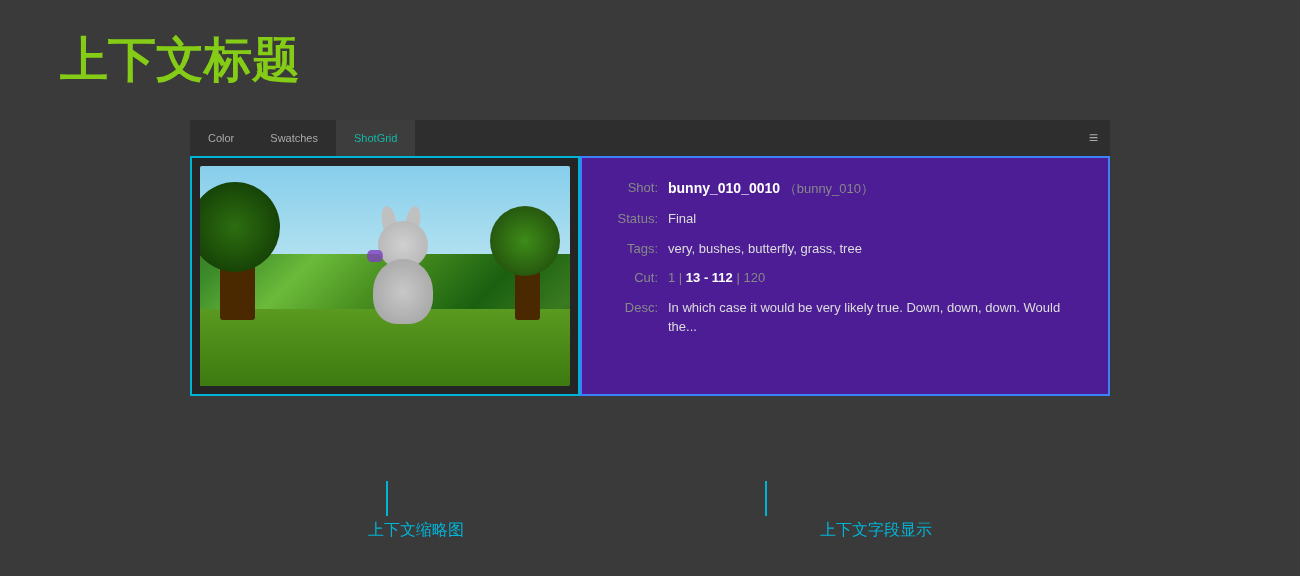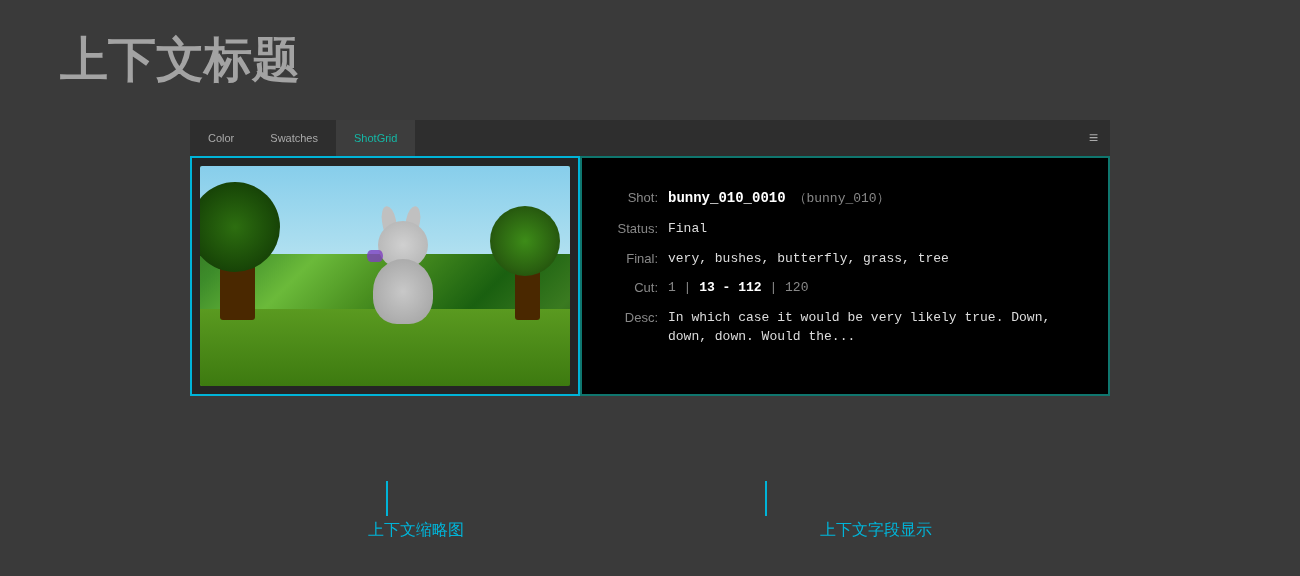--- a/index.html
+++ b/index.html
@@ -7,21 +7,21 @@
     body {
       width: 1300px;
       height: 576px;
       background-color: #3a3a3a;
       font-family: "Microsoft YaHei", "PingFang SC", Arial, sans-serif;
       overflow: hidden;
       position: relative;
     }
 
     .page-title {
-      color: #a3a3a3;
+      color: #84cc16;
       font-size: 48px;
       font-weight: bold;
       position: absolute;
       top: 28px;
       left: 60px;
     }
 
     .main-panel {
       position: absolute;
       top: 120px;
@@ -225,44 +225,43 @@
       left: 8px; top: 0;
       width: 8px; height: 12px;
       background: #8040c0;
       border-radius: 0 50% 50% 0;
       opacity: 0.8;
     }
 
     
     .info-panel {
       flex: 1;
-      border: 2px solid #0f766e;
-      padding: 30px 18px;
-      background-color: #000000;
+      border: 2px solid #3b82f6;
+      padding: 20px 18px;
+      background-color: #4c1d95;
     }
 
     .info-row {
       display: flex;
       align-items: flex-start;
       margin-bottom: 10px;
       font-size: 13px;
       line-height: 1.5;
     }
 
     .info-label {
       color: #888888;
       min-width: 58px;
       text-align: right;
       margin-right: 10px;
       flex-shrink: 0;
     }
 
     .info-value {
       color: #dddddd;
-      font-family: Liberation Mono, monospace;
     }
 
     .info-value .highlight {
       color: #ffffff;
       font-weight: bold;
       font-size: 14px;
     }
 
     .info-value .muted {
       color: #888888;
@@ -325,21 +324,21 @@
           <span class="muted">（bunny_010）</span>
         </span>
       </div>
 
       <div class="info-row">
         <span class="info-label">Status:</span>
         <span class="info-value">Final</span>
       </div>
 
       <div class="info-row">
-        <span class="info-label">Final:</span>
+        <span class="info-label">Tags:</span>
         <span class="info-value">very, bushes, butterfly, grass, tree</span>
       </div>
 
       <div class="info-row">
         <span class="info-label">Cut:</span>
         <span class="info-value">
           <span class="muted">1 | </span><span class="bold">13 - 112</span><span class="muted"> | 120</span>
         </span>
       </div>
 

